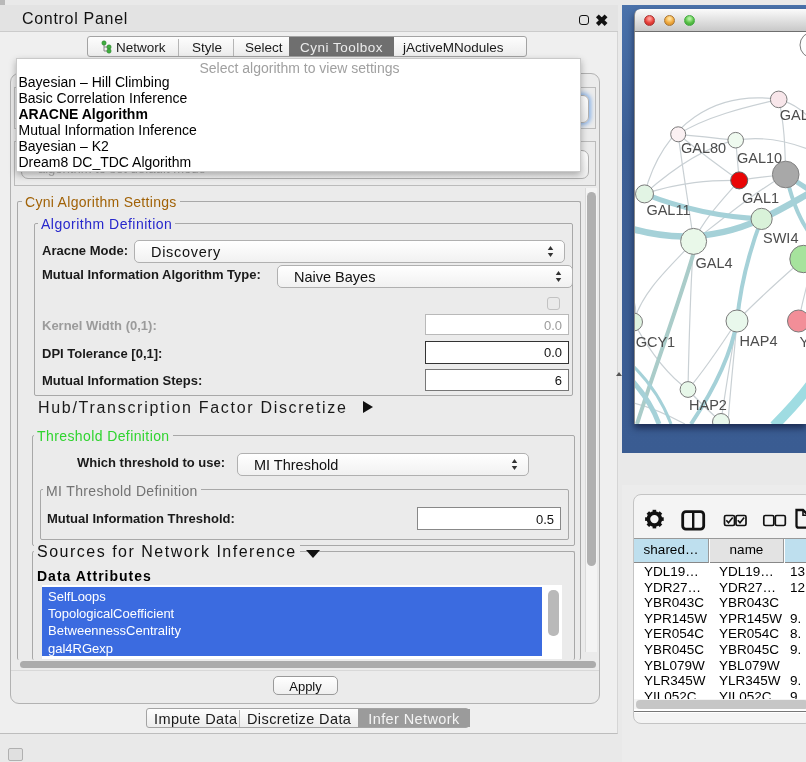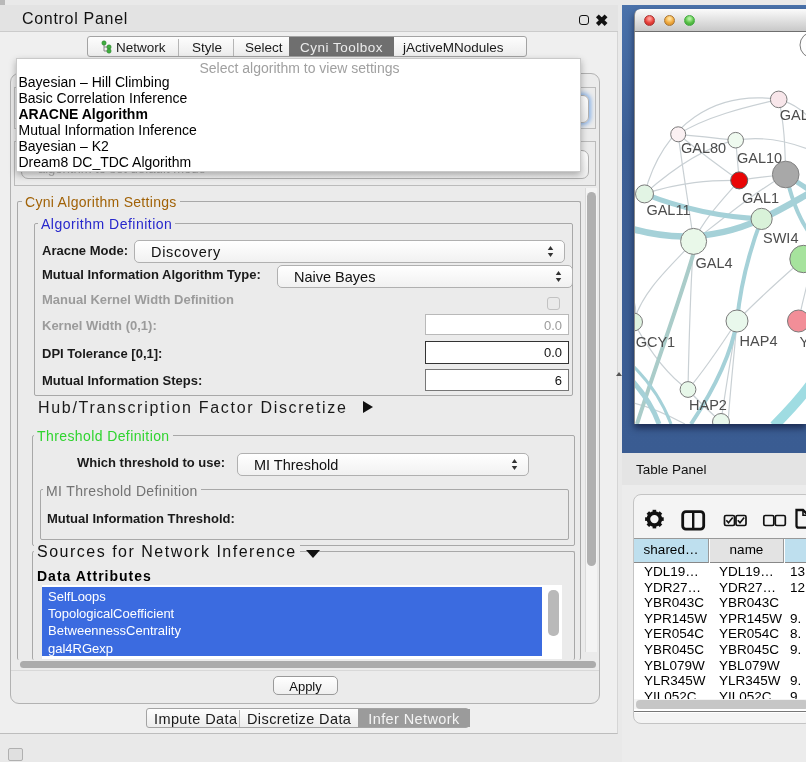--- a/index.html
+++ b/index.html
@@ -73,21 +73,20 @@
 
   <div class="lbl" style="left:42px;top:267px;">Mutual Information Algorithm Type:</div>
   <div class="combo" style="left:277px;top:265px;width:296px;height:23px;">
     <div class="abs" style="left:16px;top:3px;">Naive Bayes</div>
     <svg class="spin" viewBox="0 0 9 14">
         <path d="M4.5 0 L8 5 L1 5 Z" fill="#333"></path>
         <path d="M4.5 14 L8 9 L1 9 Z" fill="#333"></path>
       </svg>
   </div>
 
-  <div class="lbl dis" style="left:42px;top:292px;">Manual Kernel Width Definition</div>
   <div class="abs" style="left:547px;top:297px;width:13px;height:13px;background:#eaeaea;border:1px solid #c2c2c2;border-radius:3px;"></div>
 
   <div class="lbl dis" style="left:42px;top:318px;">Kernel Width (0,1):</div>
   <div class="fld" style="left:425px;top:314px;width:144px;height:21px;border:1px solid #b9b9b9;color:#9b9b9b;padding-top:3px;">0.0</div>
 
   <div class="lbl" style="left:42px;top:346px;">DPI Tolerance [0,1]:</div>
   <div class="fld" style="left:425px;top:341px;width:144px;height:23px;border:1.5px solid #333;padding-top:3px;">0.0</div>
 
   <div class="lbl" style="left:42px;top:373px;">Mutual Information Steps:</div>
   <div class="fld" style="left:425px;top:369px;width:144px;height:22px;border:1px solid #777;padding-top:3px;">6</div>
@@ -104,20 +103,21 @@
     <svg class="spin" viewBox="0 0 9 14">
         <path d="M4.5 0 L8 5 L1 5 Z" fill="#333"></path>
         <path d="M4.5 14 L8 9 L1 9 Z" fill="#333"></path>
       </svg>
   </div>
 
   <div class="grp" style="left:40px;top:489px;width:529px;height:51px;"></div>
   <div class="gt" style="left:43px;top:483px;color:#737373;font-size:14px;letter-spacing:0.35px;">MI Threshold Definition</div>
 
   <div class="lbl" style="left:47px;top:511px;">Mutual Information Threshold:</div>
+  <div class="fld" style="left:417px;top:507px;width:144px;height:23px;border:1px solid #888;padding-top:4px;">0.5</div>
 
   <div class="grp" style="left:32px;top:551px;width:543px;height:109px;border-bottom:none;"></div>
   <div class="gt" style="left:34px;top:543px;color:#111;font-size:16px;letter-spacing:1.5px;">Sources for Network Inference</div>
   <div class="abs" style="left:306px;top:550px;width:0;height:0;border-top:8px solid #111;border-left:7px solid transparent;border-right:7px solid transparent;"></div>
 
   <div class="lbl" style="left:37px;top:568px;color:#000;font-size:14px;letter-spacing:1px;">Data Attributes</div>
   <div class="abs" style="left:42px;top:585px;width:520px;height:74px;background:#fff;"></div>
   <div class="abs" style="left:42px;top:587px;width:500px;height:69px;background:#3b6be0;color:#fff;font-size:13px;">
     <div class="abs" style="left:6px;top:2px;">SelfLoops</div>
     <div class="abs" style="left:6px;top:19px;">TopologicalCoefficient</div>
@@ -229,23 +229,20 @@
           <text x="60.5" y="235.7">GAL4</text>
           <text x="0.7" y="315">GCY1</text>
           <text x="104.6" y="314.4">HAP4</text>
           <text x="164.4" y="315">Y</text>
           <text x="54" y="378">HAP2</text>
         </g>
       </svg>
     </div>
   </div>
 
-  <div class="abs" style="left:622px;top:453px;width:184px;height:32px;background:#e4e4e4;">
-    <div class="abs" style="left:14px;top:9px;font-size:13.5px;color:#111;">Table Panel</div>
-  </div>
   <div class="abs" style="left:622px;top:485px;width:184px;height:277px;background:#ececec;"></div>
 
   <div class="abs" style="left:633px;top:494px;width:180px;height:230px;background:#f4f4f4;border:1px solid #c4c4c4;border-radius:8px;">
     <svg class="abs" style="left:0;top:0;" width="178" height="44" viewBox="0 0 178 44">
       <g transform="translate(20.4,24.1)">
         <circle r="6" fill="none" stroke="#111" stroke-width="3.6"></circle>
         <g fill="#111">
           <rect x="-1.8" y="-9.3" width="3.6" height="3.6"></rect>
           <rect x="-1.8" y="5.7" width="3.6" height="3.6"></rect>
           <rect x="-9.3" y="-1.8" width="3.6" height="3.6"></rect>

